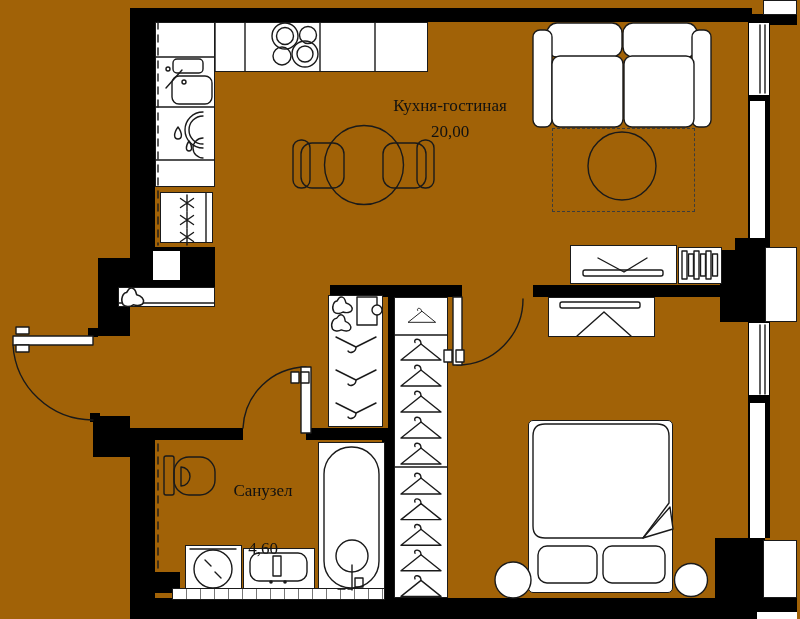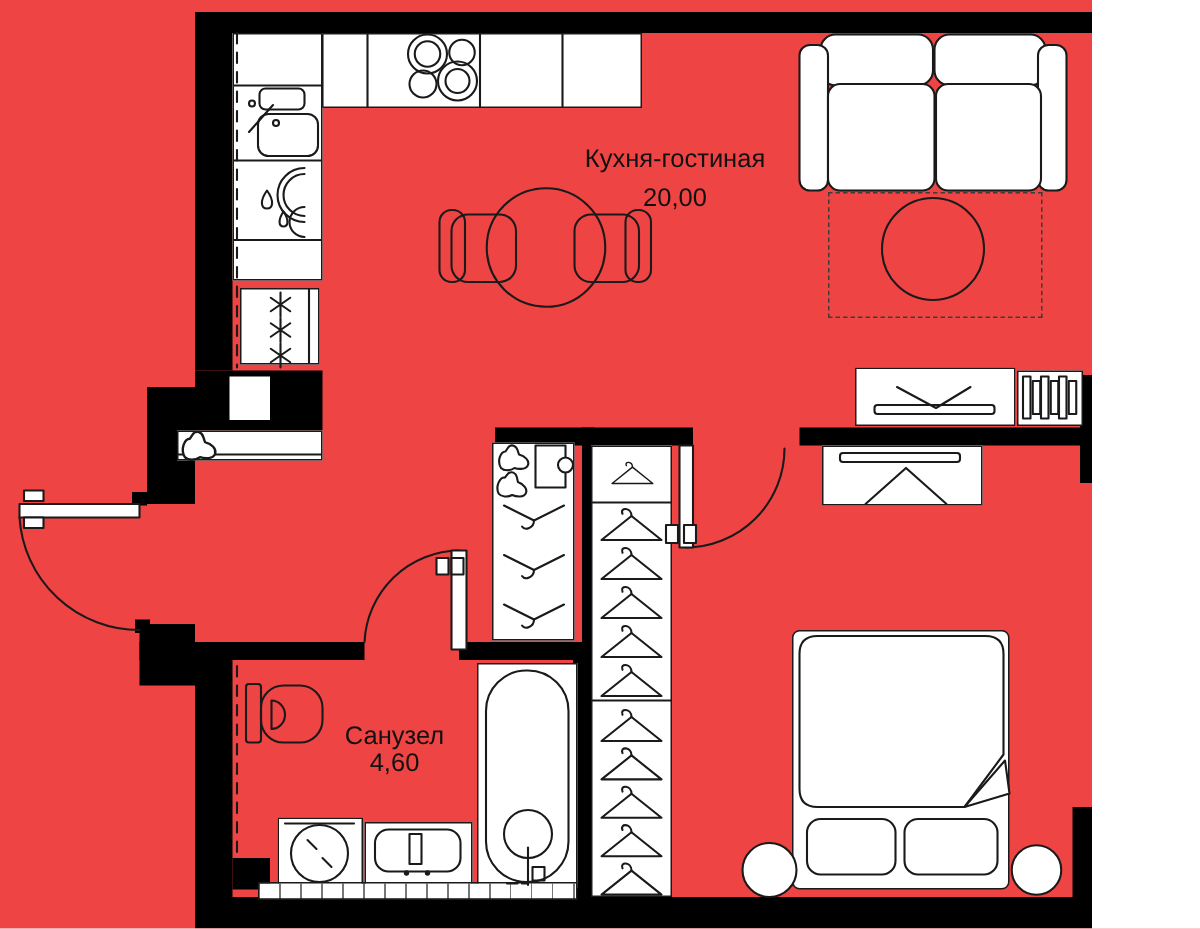--- a/index.html
+++ b/index.html
@@ -1,17 +1,17 @@
 <!DOCTYPE html>
 <html><head>
 <meta charset="utf-8">
 <style>
   html,body{margin:0;padding:0;background:#fff}
-  #plan{position:relative;width:728px;height:619px;background:#ef4444;overflow:hidden;
-        font-family:Liberation Sans, sans-serif}
+  #plan{position:relative;width:800px;height:619px;background:#a16207;overflow:hidden;
+        font-family:Liberation Serif, serif}
   .w{position:absolute;background:#000}
   .hole{position:absolute;background:#fff}
   .box{position:absolute;background:#fff;border:1.4px solid #1a1a1a;box-sizing:border-box}
   .carpet{position:absolute;border:1.6px dashed #3c3c3c;box-sizing:border-box}
   .winA{position:absolute;background:#fff;border:1.6px solid #000;box-sizing:border-box}
   .winB{position:absolute;background:#fff;border-left:2px solid #000;border-right:5px solid #000;box-sizing:border-box}
   .lbl{position:absolute;font-size:17px;line-height:1.15;color:#111;text-align:center;white-space:nowrap}
   svg.ov{position:absolute;left:0;top:0}
   svg .s{stroke:#1a1a1a;stroke-width:1.4;fill:none;stroke-linecap:round;stroke-linejoin:round}
   svg .f{fill:#fff}
@@ -67,21 +67,21 @@
   <div class="carpet" style="left:552px;top:128px;width:143px;height:84px"></div>
   <div class="box" style="left:185px;top:545px;width:57px;height:47px"></div>
   <div class="box" style="left:243px;top:548px;width:72px;height:44px"></div>
   <div class="box" style="left:318px;top:442px;width:67px;height:150px"></div>
   <div class="box" style="left:172px;top:588px;width:213px;height:12px;background:repeating-linear-gradient(90deg,#fff 0 13px,#777 13px 14px)"></div>
   <div class="box" style="left:528px;top:420px;width:145px;height:173px;border-radius:5px"></div>
 
   <div class="lbl" style="left:360px;top:96px;width:180px">Кухня-гостиная</div>
   <div class="lbl" style="left:360px;top:122px;width:180px">20,00</div>
   <div class="lbl" style="left:203px;top:481px;width:120px">Санузел</div>
-  <div class="lbl" style="left:203px;top:499px;width:120px">4,60</div>
+  <div class="lbl" style="left:203px;top:539px;width:120px">4,60</div>
   <div class="lbl" style="left:534px;top:432px;width:120px">Спальня</div>
   <div class="lbl" style="left:534px;top:456px;width:120px">13,40</div>
 
   <svg class="ov" width="800" height="619" viewBox="0 0 800 619">
     <defs>
       <g id="hanger">
           <path class="s" d="M23,8 C23,2 15,2 17,6.5"></path>
           <path class="s" d="M23,8 L3,24 L43,24 Z"></path>
         </g>
       <g id="chev">

